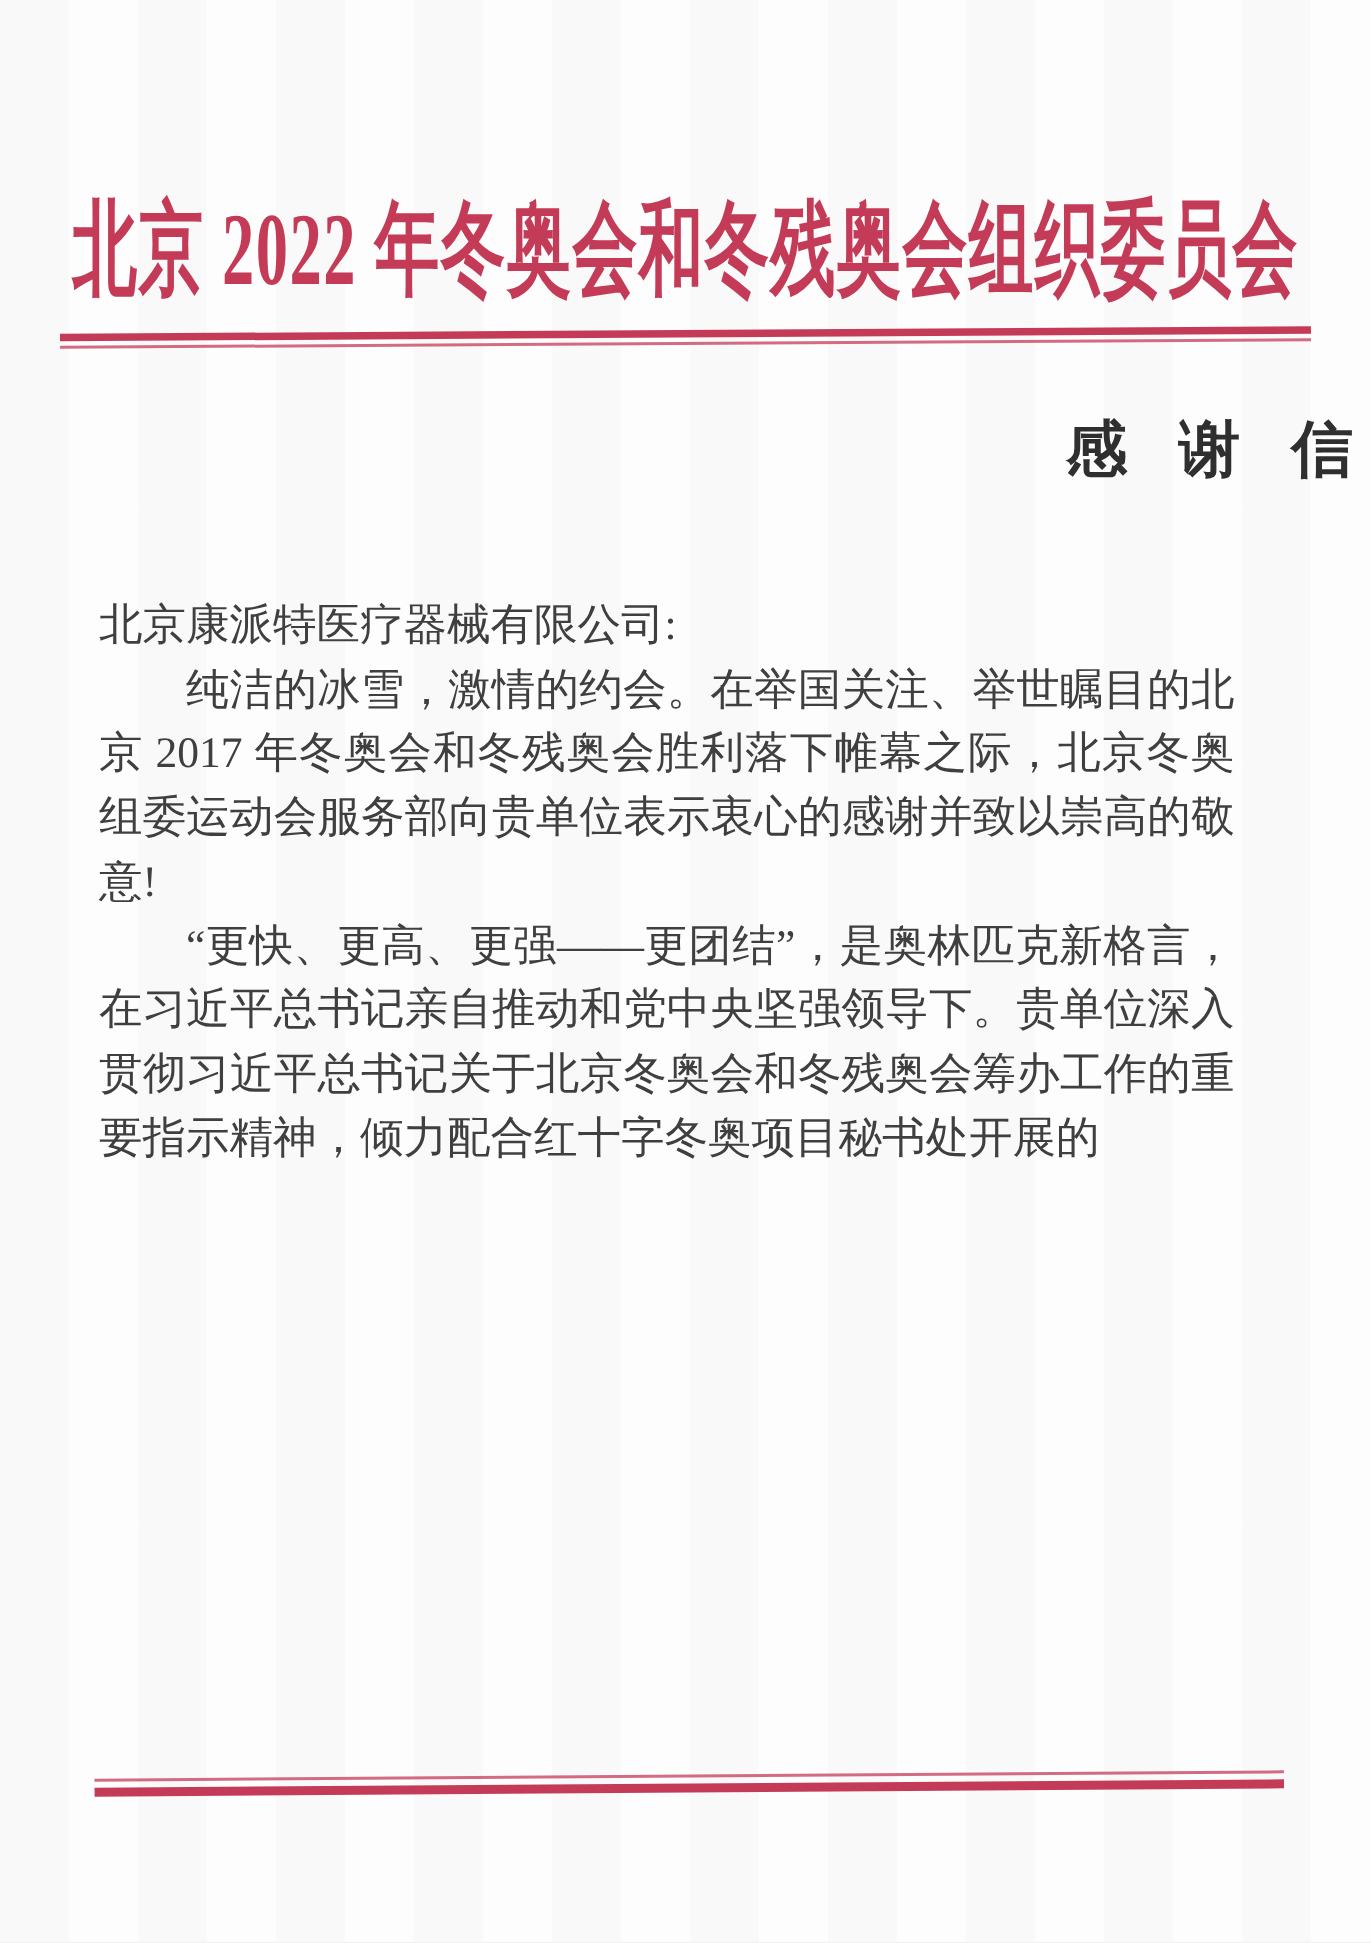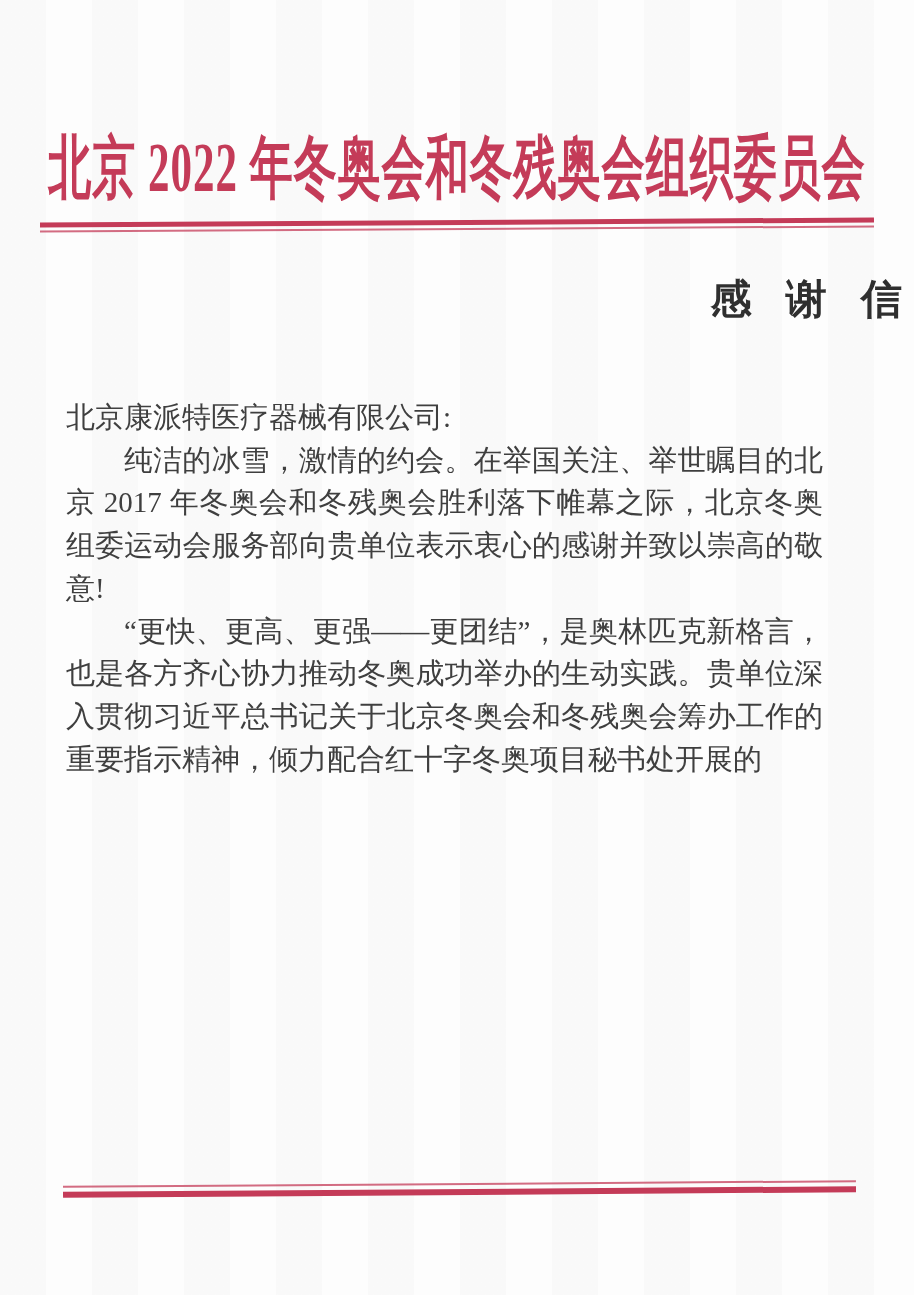--- a/index.html
+++ b/index.html
@@ -94,21 +94,21 @@
       <div class="rule thick"></div>
       <div class="rule thin"></div>
     </div>
   </header>
 
   <h1 class="title">感 谢 信</h1>
 
   <main class="body">
     <p class="salutation">北京康派特医疗器械有限公司:</p>
     <p class="para">纯洁的冰雪，激情的约会。在举国关注、举世瞩目的北京 2017 年冬奥会和冬残奥会胜利落下帷幕之际，北京冬奥组委运动会服务部向贵单位表示衷心的感谢并致以崇高的敬意!</p>
-    <p class="para">“更快、更高、更强——更团结”，是奥林匹克新格言，也是各方齐心协力推动冬奥成功举办的生动实践。贵单位深入贯彻习近平总书记关于北京冬奥会和冬残奥会筹办工作的重要指示精神，倾力配合红十字冬奥项目秘书处开展的</p>
+    <p class="para">“更快、更高、更强——更团结”，是奥林匹克新格言，在习近平总书记亲自推动和党中央坚强领导下。贵单位深入贯彻习近平总书记关于北京冬奥会和冬残奥会筹办工作的重要指示精神，倾力配合红十字冬奥项目秘书处开展的</p>
   </main>
 
   <footer class="footer-rule">
     <div class="rule thin"></div>
     <div class="rule thick"></div>
   </footer>
 
 </div>
 
 </body></html>

